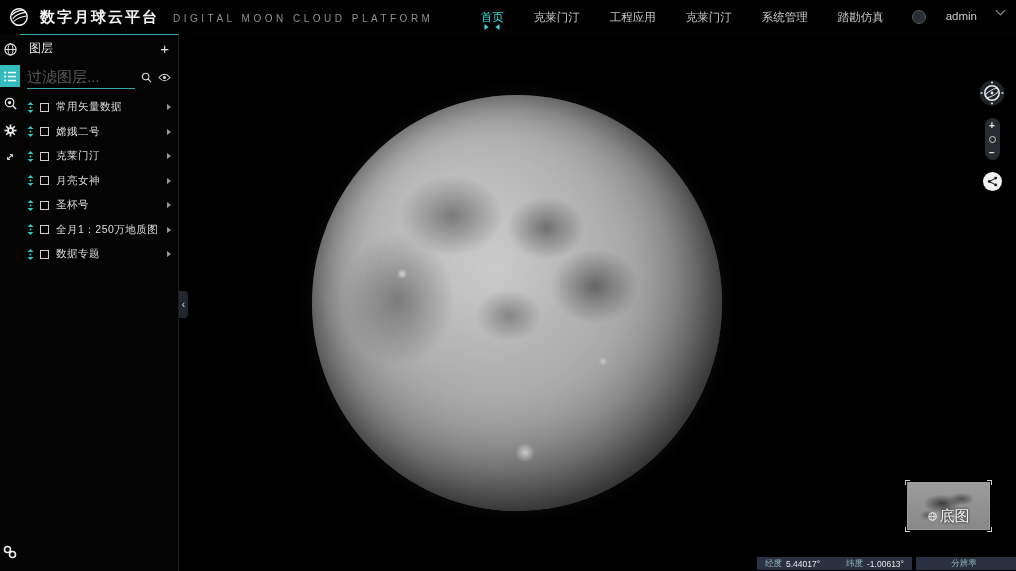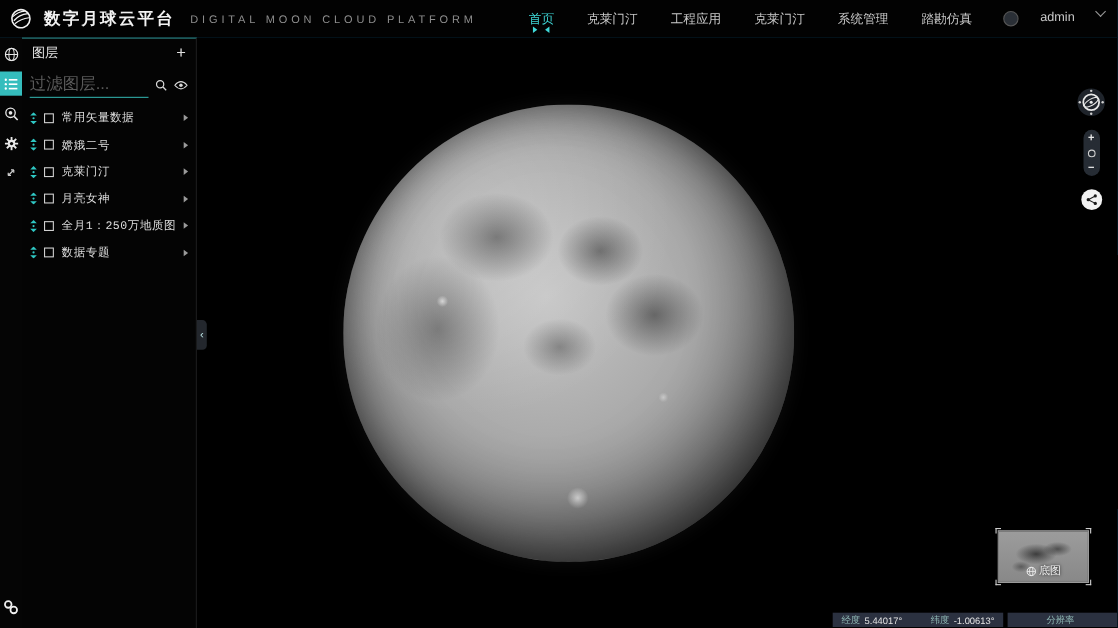--- a/index.html
+++ b/index.html
@@ -38,21 +38,21 @@
   .sidebar { position:absolute; left:20px; top:34px; bottom:0; width:159px; background:#040404;
              border-top:1px solid rgba(64,200,200,.85); border-right:1px solid #1c1c1c; z-index:20; }
   .panel-head { display:flex; align-items:center; justify-content:space-between; padding:5px 9px 3px 9px; }
   .panel-title { color:#e8e8e8; font-size:12px; }
   .panel-add { color:#e0e0e0; font-size:15px; font-weight:300; cursor:pointer; line-height:12px; }
   .filter-row { display:flex; align-items:center; padding:6px 7px 0 7px; gap:6px; }
   .filter-input { flex:1; background:transparent; border:none; outline:none;
                   border-bottom:1px solid #2fa8a4; color:#cccccc; font-size:15px; padding:2px 0 3px 0; width:92px; }
   .filter-input::placeholder { color:#5a5a5a; }
   .layer-list { padding-top:6px; }
-  .layer-row { display:flex; align-items:center; height:24.5px; padding:0 7px 0 6px; cursor:default;font-family:Liberation Mono, monospace; }
+  .layer-row { display:flex; align-items:center; height:24.5px; padding:0 7px 0 6px; cursor:default; }
   .handle { width:9px; margin-right:5px; flex:0 0 auto; }
   .chk { width:9px; height:9px; border:1px solid #d0d0d0; background:transparent; margin-right:7px; flex:0 0 auto; cursor:pointer; }
   .layer-label { color:#dedede; font-size:10.5px; letter-spacing:0.5px; flex:1; white-space:nowrap; overflow:hidden; }
   .row-chev { width:0; height:0; border-top:3.5px solid transparent; border-bottom:3.5px solid transparent;
               border-left:4.5px solid #9a9a9a; flex:0 0 auto; cursor:pointer; }
 
   .collapse-tab { position:absolute; left:179px; top:291px; width:9px; height:27px; background:#23272d;
                   border-radius:0 4px 4px 0; display:flex; align-items:center; justify-content:center;
                   color:#bfe8e8; font-size:10px; cursor:pointer; z-index:25; }
 
@@ -92,21 +92,21 @@
                radial-gradient(ellipse 12px 7px at 25% 70%, rgba(15,15,15,0.4), rgba(15,15,15,0) 72%),
                radial-gradient(circle 5px at 58% 75%, rgba(235,235,235,0.6), rgba(235,235,235,0) 80%),
                linear-gradient(#9c9c9c, #888888);
              z-index:22; cursor:pointer; }
   .minimap .tick { position:absolute; width:5px; height:5px; }
   .minimap .t-tl { left:-3px; top:-3px; border-left:1px solid #cfcfcf; border-top:1px solid #cfcfcf; }
   .minimap .t-tr { right:-3px; top:-3px; border-right:1px solid #cfcfcf; border-top:1px solid #cfcfcf; }
   .minimap .t-bl { left:-3px; bottom:-3px; border-left:1px solid #cfcfcf; border-bottom:1px solid #cfcfcf; }
   .minimap .t-br { right:-3px; bottom:-3px; border-right:1px solid #cfcfcf; border-bottom:1px solid #cfcfcf; }
   .basemap-label { position:absolute; left:50%; bottom:3px; transform:translateX(-50%);
-                   display:flex; align-items:center; gap:3px; color:#f2f2f2; font-size:10px;
+                   display:flex; align-items:center; gap:3px; color:#f2f2f2; font-size:15px;
                    text-shadow:0 0 3px #000; white-space:nowrap; cursor:pointer; }
 
   
   .statusbar { position:absolute; right:0; bottom:1px; display:flex; gap:4px; z-index:22; }
   .sbox { height:13px; background:#2b3140; display:flex; align-items:center; font-size:8.5px; }
   .sbox.coords { width:155px; padding:0 8px; justify-content:space-between; }
   .sbox.res { width:100px; justify-content:center; }
   .slabel { color:#8fb8b4; margin-right:4px; }
   .sval { color:#e4e4e4; }
   .pair { display:flex; align-items:center; }
@@ -249,20 +249,30 @@
         <span class="row-chev"></span>
       </div>
       <div class="layer-row">
         <svg class="handle" width="9" height="11" viewBox="0 0 9 11">
             <path d="M4.5 0 L7.5 3 H1.5 Z" fill="#2fc8c4"></path>
             <path d="M4.5 11 L7.5 8 H1.5 Z" fill="#2fc8c4"></path>
             <circle cx="4.5" cy="5.5" r="1" fill="#2fc8c4"></circle>
           </svg>
         <span class="chk"></span>
         <span class="layer-label">月亮女神</span>
+        <span class="row-chev"></span>
+      </div>
+      <div class="layer-row">
+        <svg class="handle" width="9" height="11" viewBox="0 0 9 11">
+            <path d="M4.5 0 L7.5 3 H1.5 Z" fill="#2fc8c4"></path>
+            <path d="M4.5 11 L7.5 8 H1.5 Z" fill="#2fc8c4"></path>
+            <circle cx="4.5" cy="5.5" r="1" fill="#2fc8c4"></circle>
+          </svg>
+        <span class="chk"></span>
+        <span class="layer-label">圣杯号</span>
         <span class="row-chev"></span>
       </div>
       <div class="layer-row">
         <svg class="handle" width="9" height="11" viewBox="0 0 9 11">
             <path d="M4.5 0 L7.5 3 H1.5 Z" fill="#2fc8c4"></path>
             <path d="M4.5 11 L7.5 8 H1.5 Z" fill="#2fc8c4"></path>
             <circle cx="4.5" cy="5.5" r="1" fill="#2fc8c4"></circle>
           </svg>
         <span class="chk"></span>
         <span class="layer-label">全月1：250万地质图</span>

